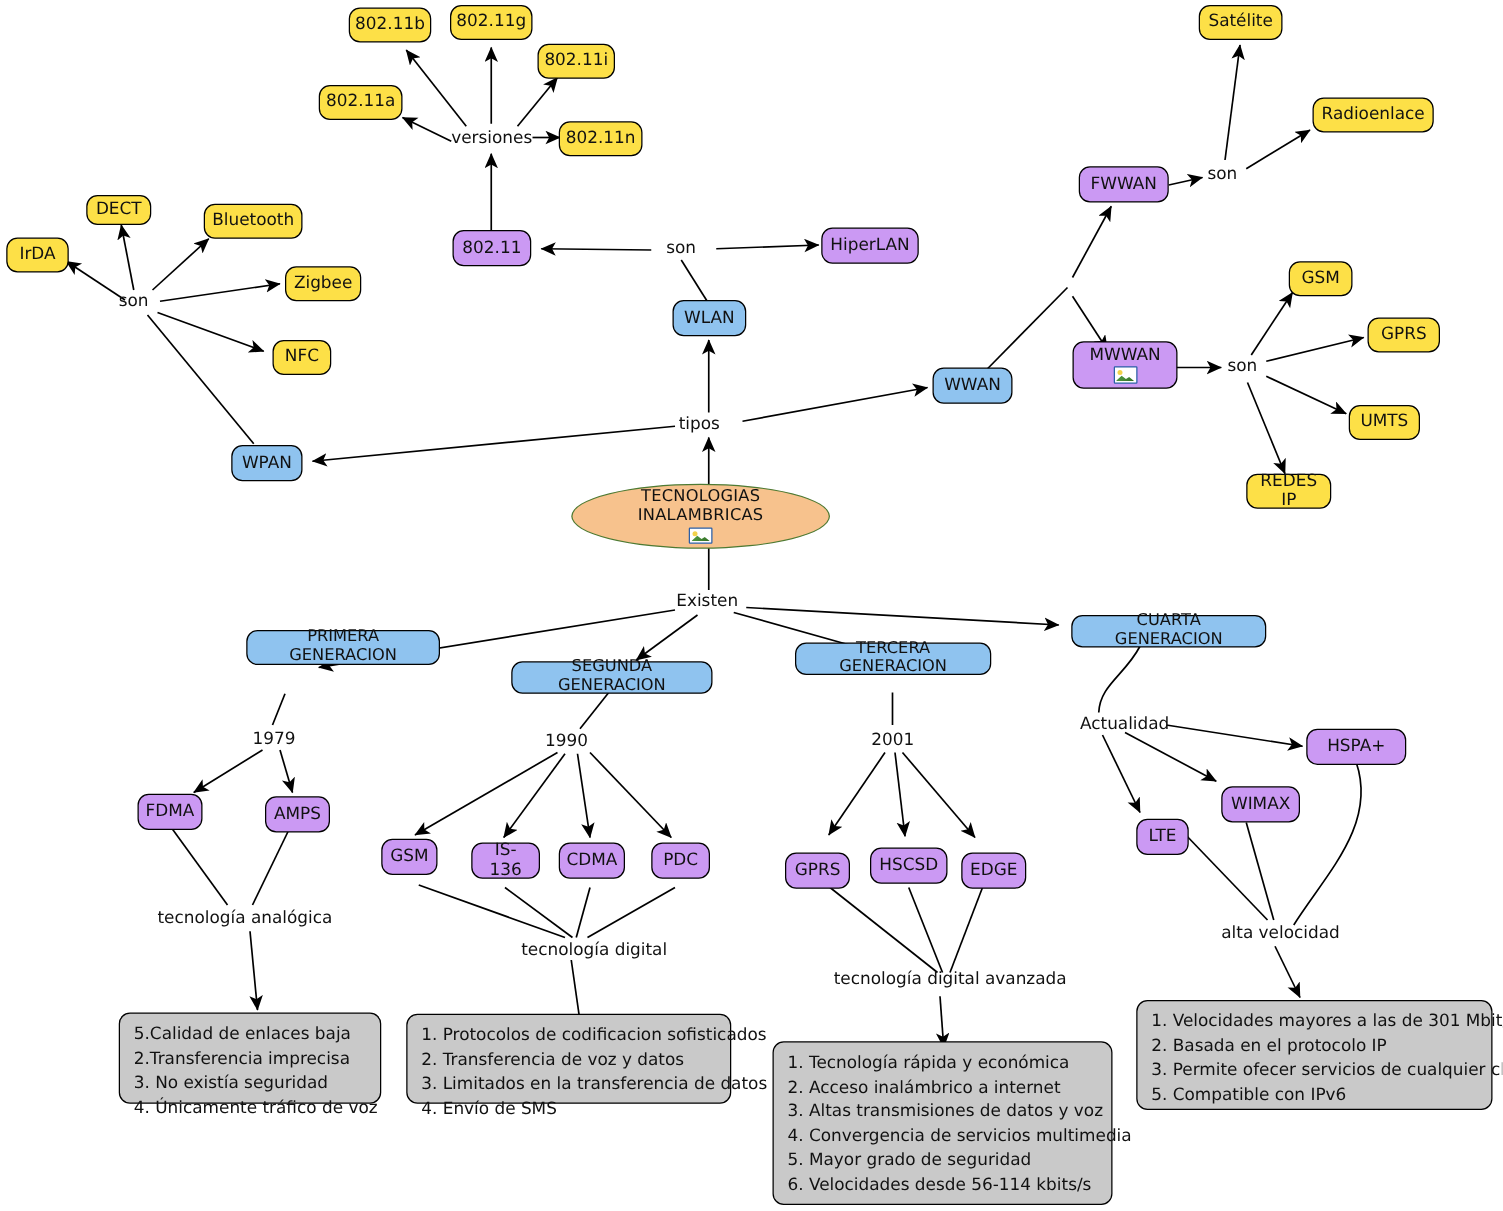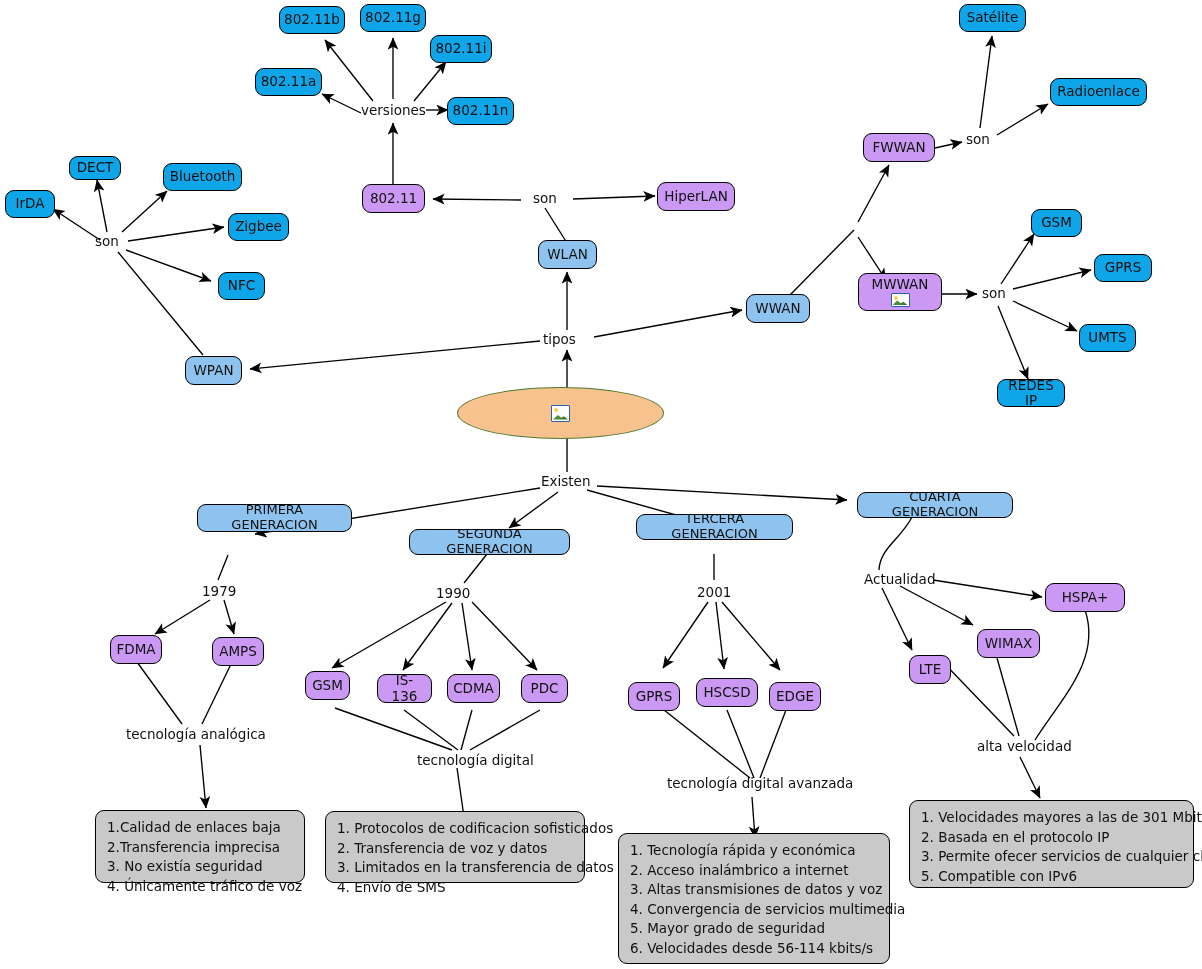--- a/index.html
+++ b/index.html
@@ -2,21 +2,21 @@
 <html><head>
 <meta charset="utf-8">
 <style>
   html,body{margin:0;padding:0;background:#ffffff;}
   body{font-family:"DejaVu Sans","Liberation Sans",sans-serif;}
   #canvas{position:relative;width:1202px;height:969px;background:#ffffff;overflow:hidden;}
   svg#edges{position:absolute;left:0;top:0;width:1202px;height:969px;pointer-events:none;}
   .node{position:absolute;box-sizing:border-box;border:1.3px solid #000;border-radius:9px;
         display:flex;align-items:center;justify-content:center;text-align:center;
         font-size:13.5px;color:#111;line-height:1.12;padding:3px 8px;}
-  .n-grey{background:#0ea5e9;}
+  .n-grey{background:#fde047;}
   .n-blue{background:#8fc3ef;}
   .n-purple{background:#cb99f3;}
   .n-center{background:#f7c28d;border:1.4px solid #4e7a33;border-radius:50%;
             flex-direction:column;gap:2px;font-size:13px;letter-spacing:.2px;}
   .n-withicon{flex-direction:column;gap:1px;}
   .notebox{position:absolute;box-sizing:border-box;background:#c9c9c9;border:1.3px solid #000;
            border-radius:9px;padding:7px 11px;font-size:13.5px;color:#111;line-height:1.45;}
   .notebox div{white-space:nowrap;}
   .lbl{position:absolute;font-size:13.5px;color:#111;background:transparent;white-space:nowrap;}
   .picicon{width:17px;height:15px;display:inline-block;border:1.5px solid #2b5fa8;background:#fff;
@@ -223,20 +223,21 @@
   </div>
   <div class="node n-grey" style="left:1079px;top:324px;width:57px;height:28px;">
     <span>UMTS</span>
   </div>
   <div class="node n-grey" style="left:997px;top:379px;width:68px;height:28px;">
     <span>REDES IP</span>
   </div>
 
   <div class="lbl" style="left:543px;top:331px;">tipos</div>
   <div class="node n-center" style="left:457px;top:387px;width:207px;height:52px;">
+    <span>TECNOLOGIAS INALAMBRICAS</span>
     <span class="picicon"></span>
   </div>
   <div class="lbl" style="left:541px;top:473px;">Existen</div>
 
   <div class="node n-blue" style="left:150px;top:504px;width:155px;height:28px;font-size:13px;margin-left:47px;">
     <span>PRIMERA GENERACION</span>
   </div>
   <div class="node n-blue" style="left:409px;top:529px;width:161px;height:26px;font-size:13px;">
     <span>SEGUNDA GENERACION</span>
   </div>
@@ -290,21 +291,21 @@
   </div>
   <div class="node n-purple" style="left:977px;top:629px;width:63px;height:29px;">
     <span>WIMAX</span>
   </div>
   <div class="node n-purple" style="left:1045px;top:583px;width:80px;height:29px;">
     <span>HSPA+</span>
   </div>
   <div class="lbl" style="left:977px;top:738px;">alta velocidad</div>
 
   <div class="notebox" style="left:95px;top:810px;width:210px;height:73px;">
-    <div>1.Calidad de enlaces baja</div>
+    <div>5.Calidad de enlaces baja</div>
     <div>2.Transferencia imprecisa</div>
     <div>3. No existía seguridad</div>
     <div>4. Únicamente tráfico de voz</div>
   </div>
 
   <div class="notebox" style="left:325px;top:811px;width:260px;height:72px;">
     <div>1. Protocolos de codificacion sofisticados</div>
     <div>2. Transferencia de voz y datos</div>
     <div>3. Limitados en la transferencia de datos</div>
     <div>4. Envío de SMS</div>

